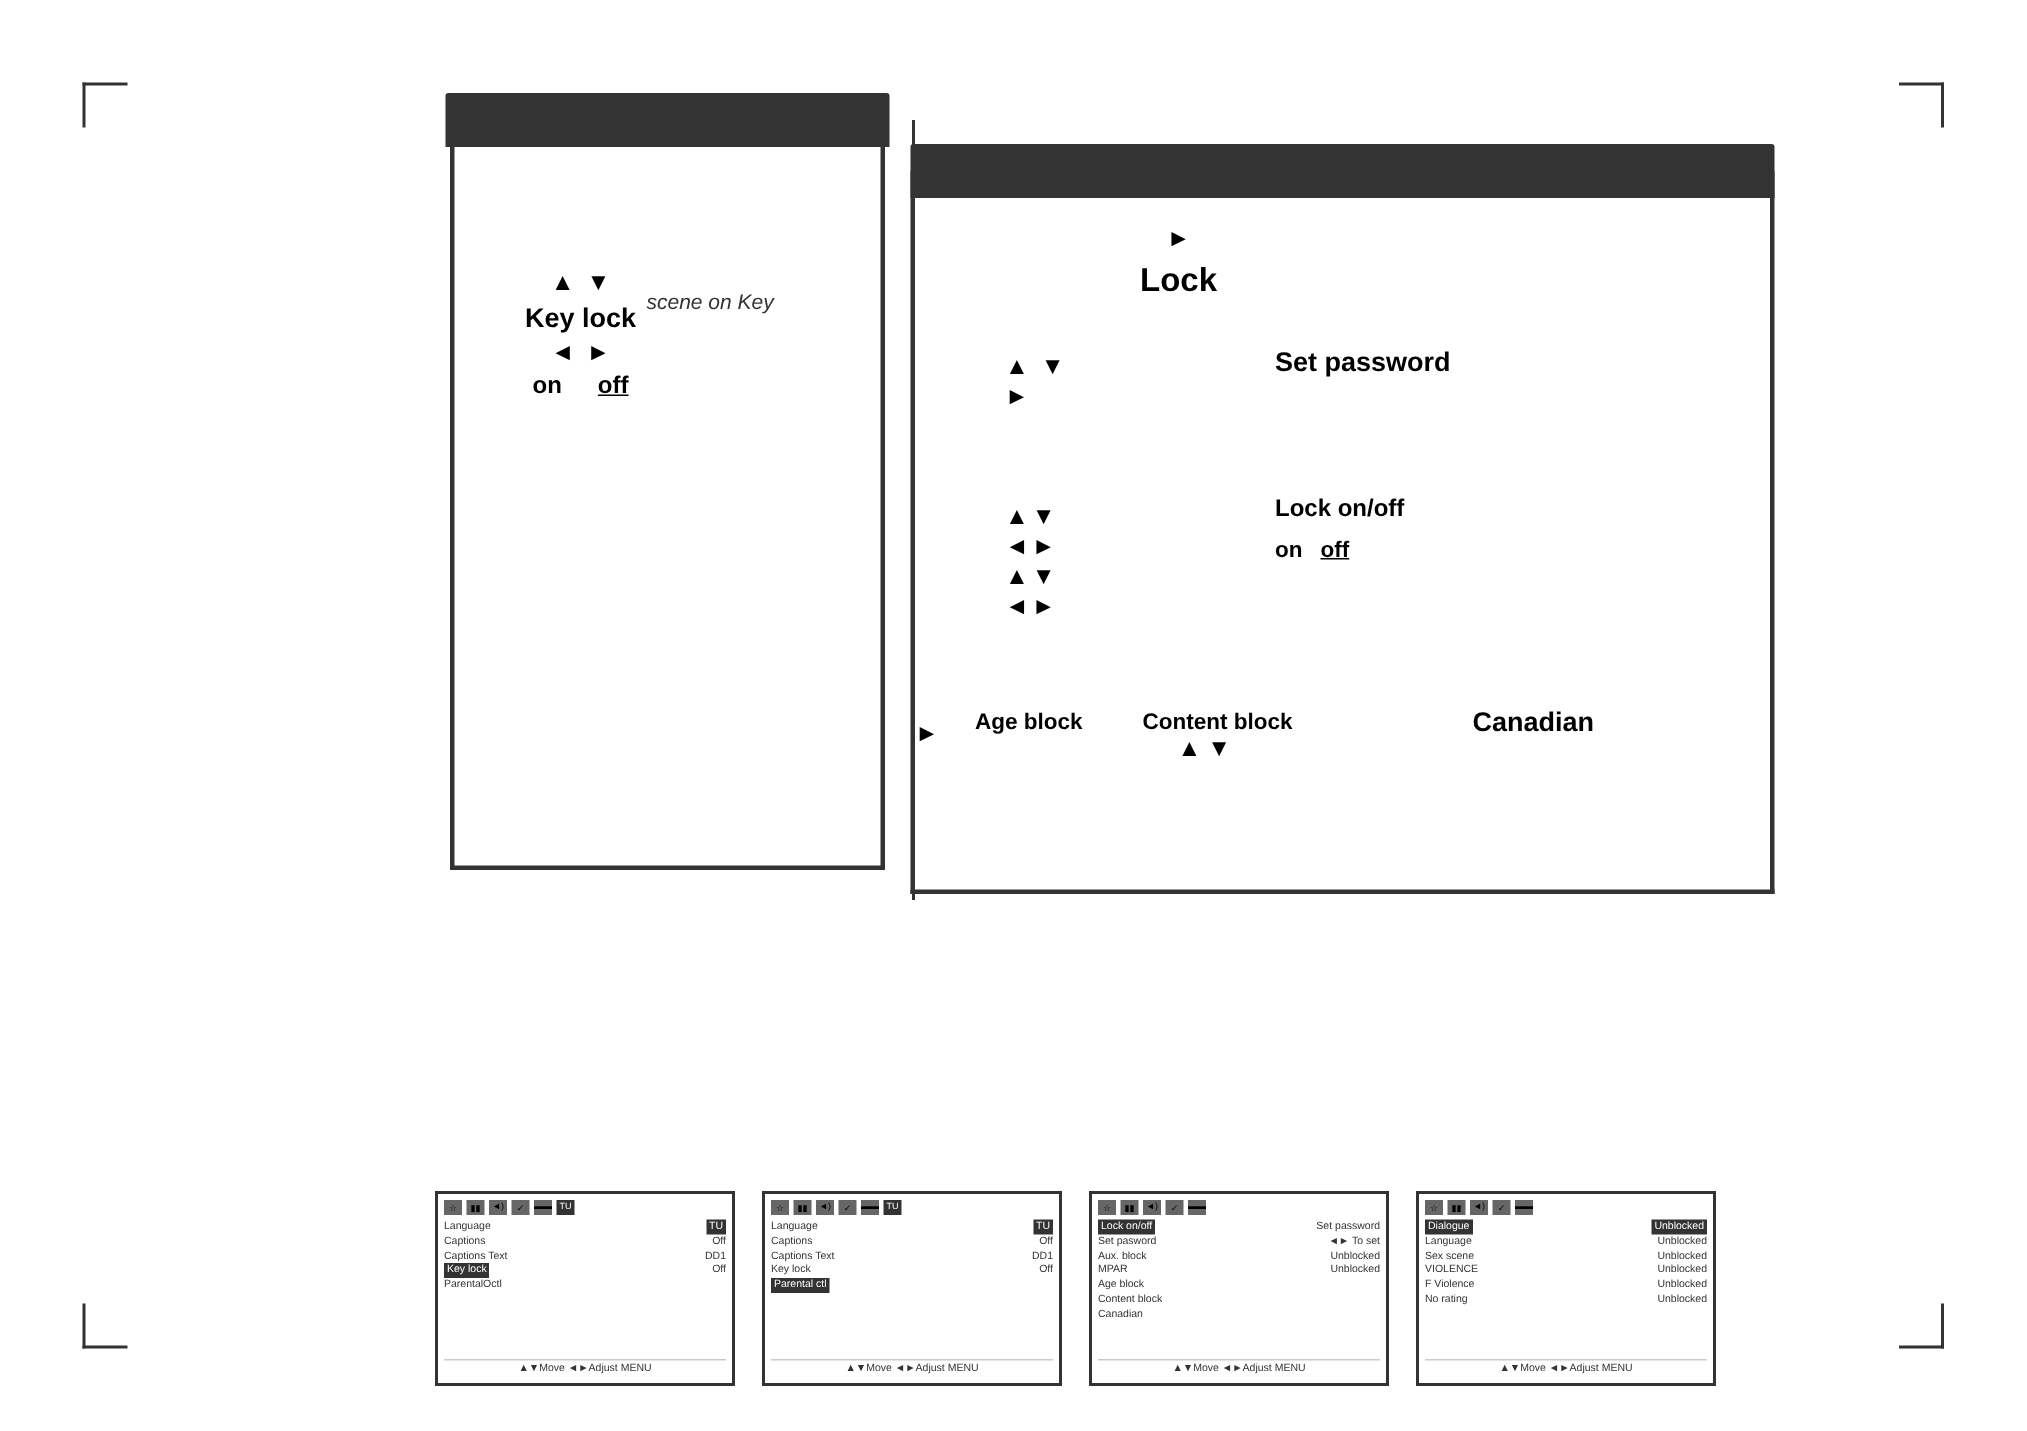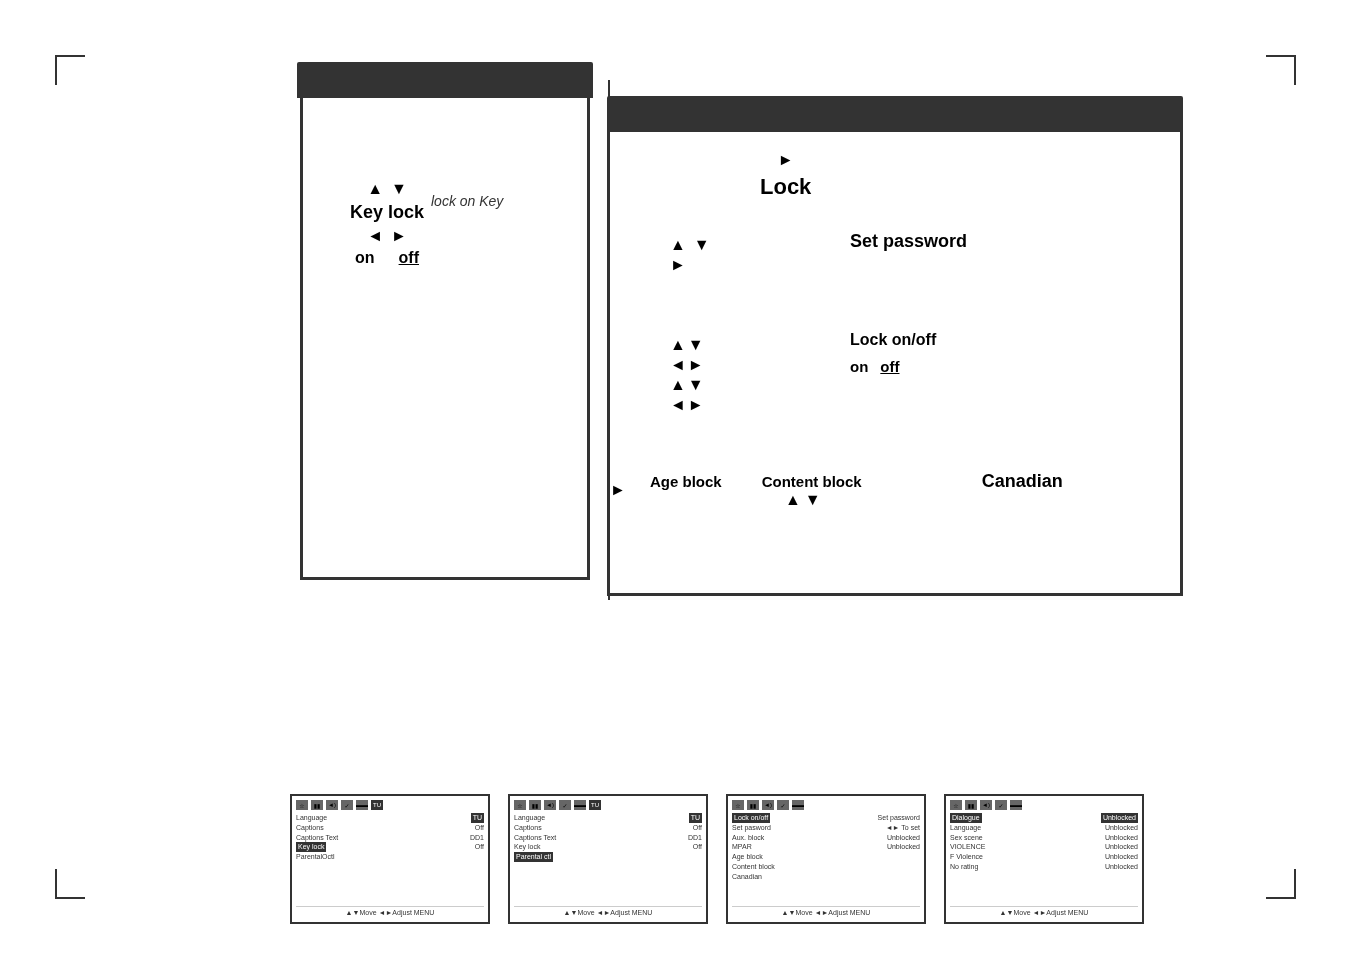--- a/index.html
+++ b/index.html
@@ -402,13 +402,13 @@
           <span class="thumb-row-label">No rating</span>
           <span class="thumb-row-value">Unblocked</span>
         </div>
       </div>
       <div class="thumb-bottom-bar">▲▼Move  ◄►Adjust  MENU</div>
     </div>
   </div>
 
 </div>
 
-<div style="position:absolute; top:193px; left:431px; font-size:14px; color:#333; font-style:italic;">lock on Key</div>
+<div style="position:absolute; top:193px; left:431px; font-size:14px; color:#333; font-style:italic;">scene on Key</div>
 
 </body></html>

